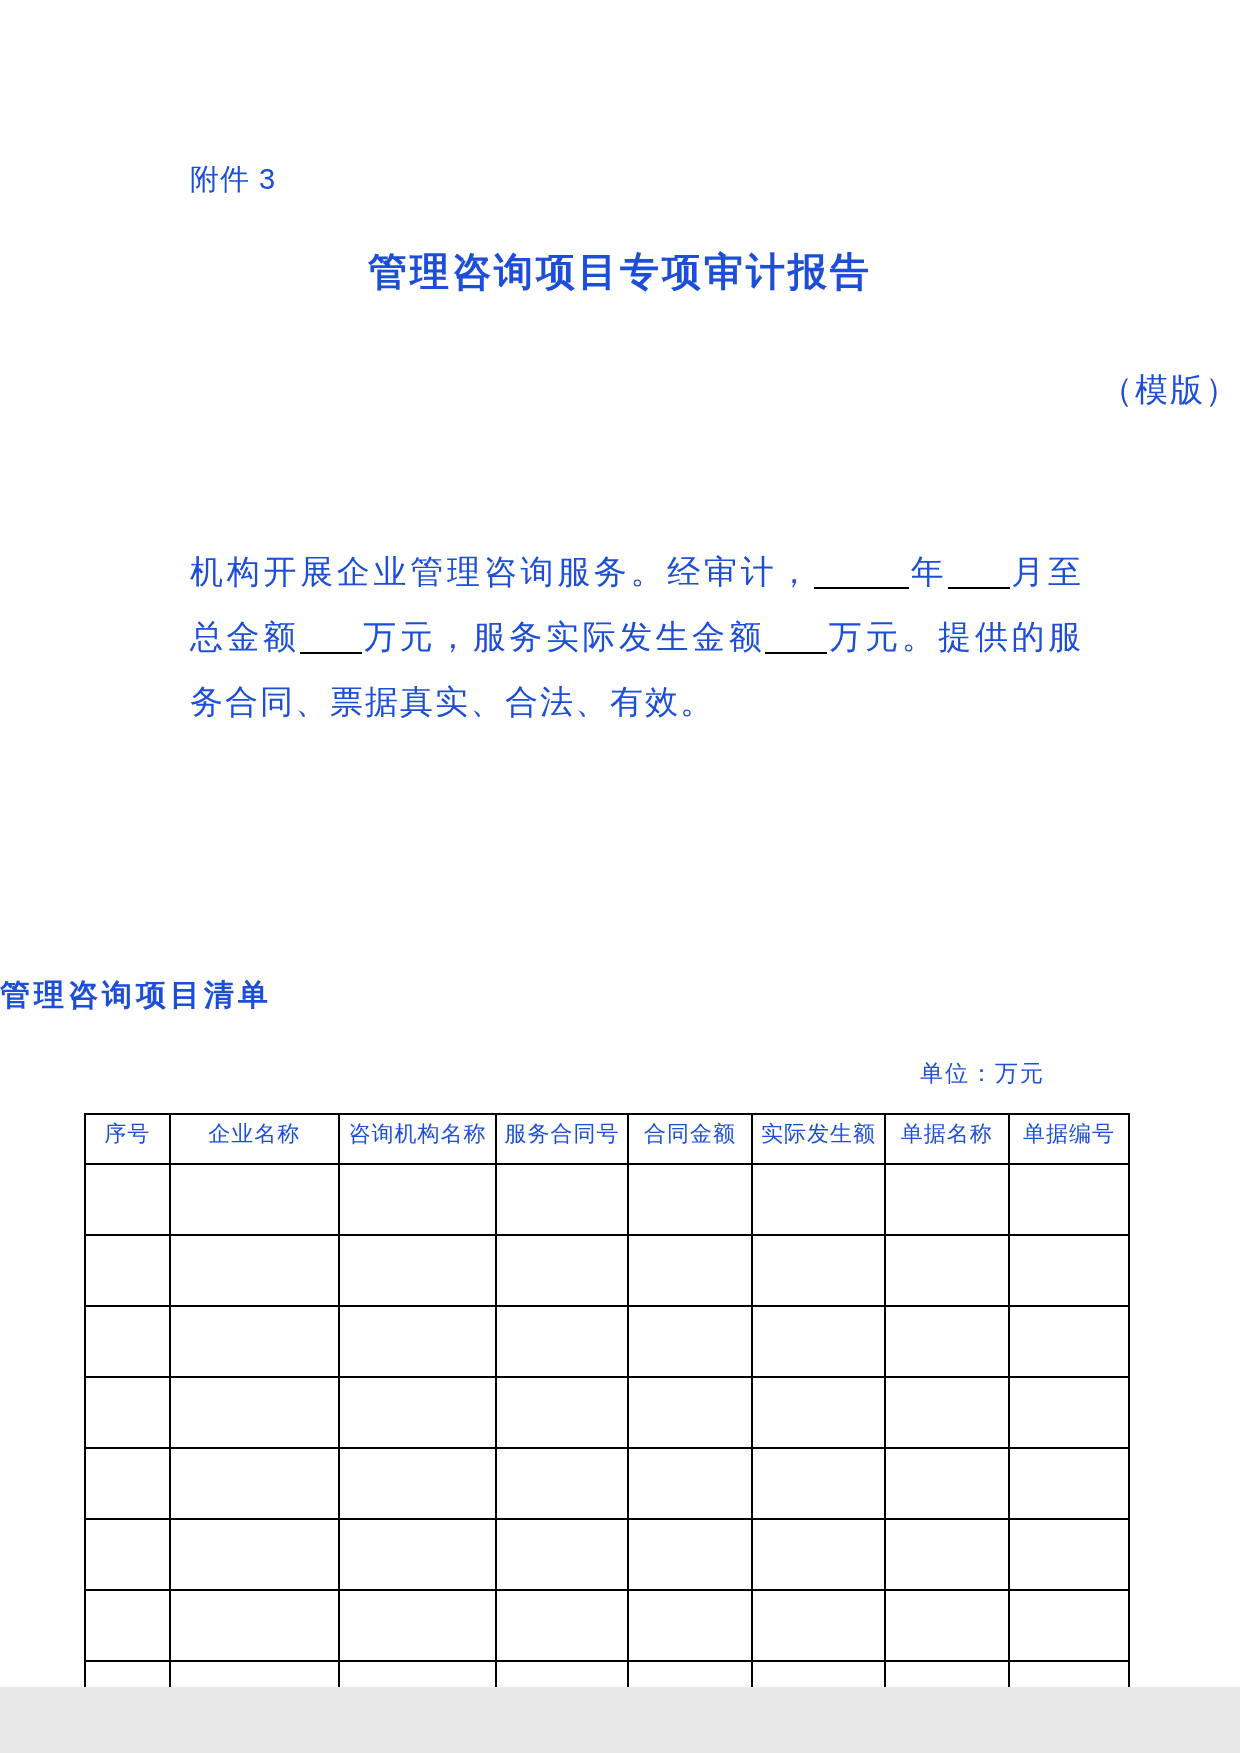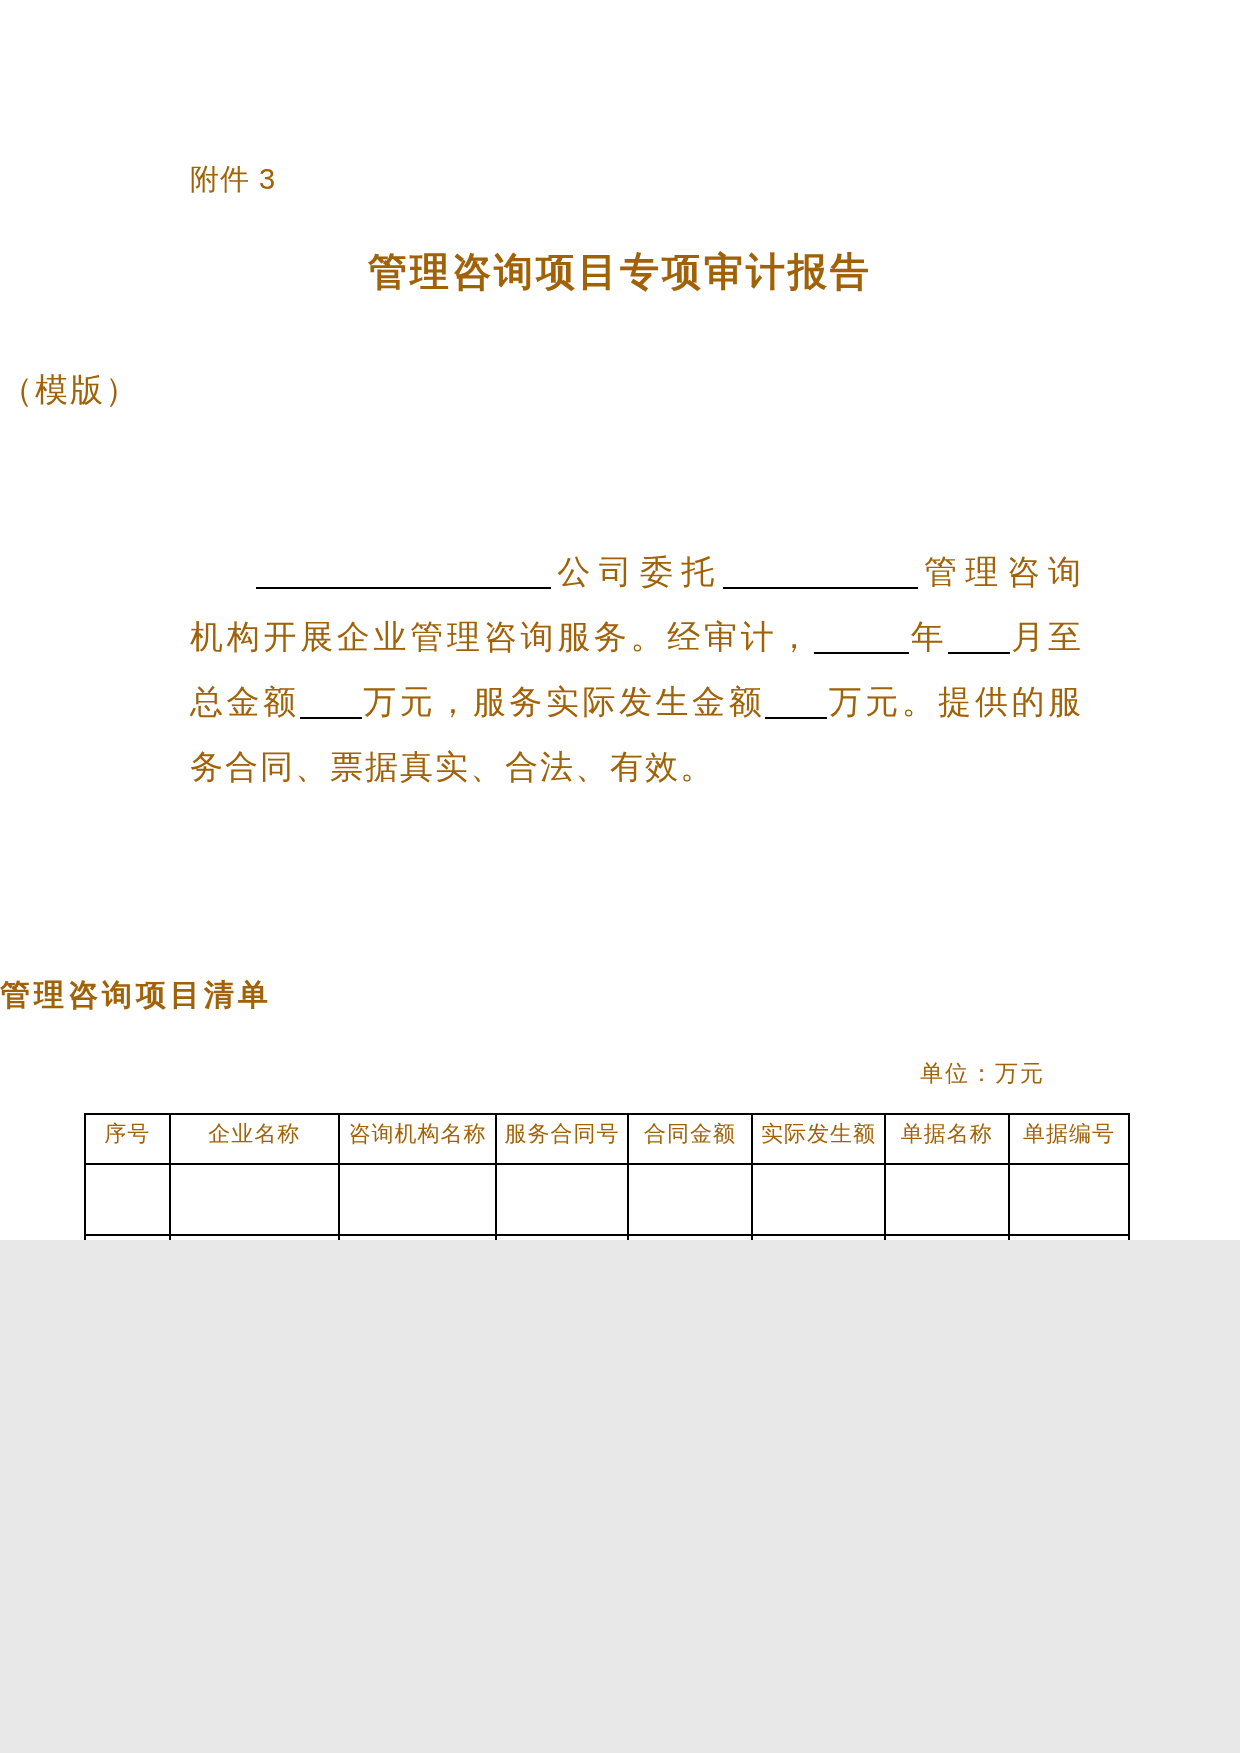--- a/index.html
+++ b/index.html
@@ -1,23 +1,23 @@
 <!DOCTYPE html>
 <html><head>
 <meta charset="utf-8">
 <style>
   * { margin: 0; padding: 0; box-sizing: border-box; }
   html, body { background: #e8e8e8; }
   .page {
     position: relative;
     width: 1240px;
-    height: 1240px;
+    height: 1687px;
     background: #ffffff;
     font-family: "Liberation Serif", serif;
-    color: #a16207;
+    color: #1d4ed8;
     overflow: hidden;
   }
   .attachment {
     position: absolute;
     left: 190px;
     top: 160px;
     font-size: 29px;
     font-family: "Liberation Sans", sans-serif;
     letter-spacing: 1px;
   }
@@ -28,21 +28,21 @@
     text-align: center;
     font-size: 39px;
     font-weight: bold;
     font-family: "Liberation Sans", sans-serif;
     letter-spacing: 3px;
   }
   .subtitle {
     position: absolute;
     left: 0; right: 0;
     top: 368px;
-    text-align: left;
+    text-align: right;
     font-size: 33px;
     letter-spacing: 2px;
   }
   .paragraph {
     position: absolute;
     left: 190px;
     top: 540px;
     width: 893px;
     font-size: 33px;
     letter-spacing: 2px;
@@ -103,21 +103,20 @@
 
 <div class="page">
 
   <div class="attachment">附件 3</div>
 
   <h1 class="title">管理咨询项目专项审计报告</h1>
 
   <div class="subtitle">（模版）</div>
 
   <div class="paragraph">
-      <div class="para-line first"><span class="blank" style="width: 295px;"></span><span>公司委托</span><span class="blank" style="width: 195px;"></span><span>管理咨询</span></div>
       <div class="para-line"><span>机构开展企业管理咨询服务。经审计，</span><span class="blank" style="width: 95px;"></span><span>年</span><span class="blank" style="width: 62px;"></span><span>月至</span></div>
       <div class="para-line"><span>总金额</span><span class="blank" style="width: 62px;"></span><span>万元，服务实际发生金额</span><span class="blank" style="width: 62px;"></span><span>万元。提供的服</span></div>
       <div class="para-line last"><span>务合同、票据真实、合法、有效。</span></div>
     </div>
 
   <h2 class="list-heading">管理咨询项目清单</h2>
 
   <div class="unit-label">单位：万元</div>
 
   <table class="projects-table">

